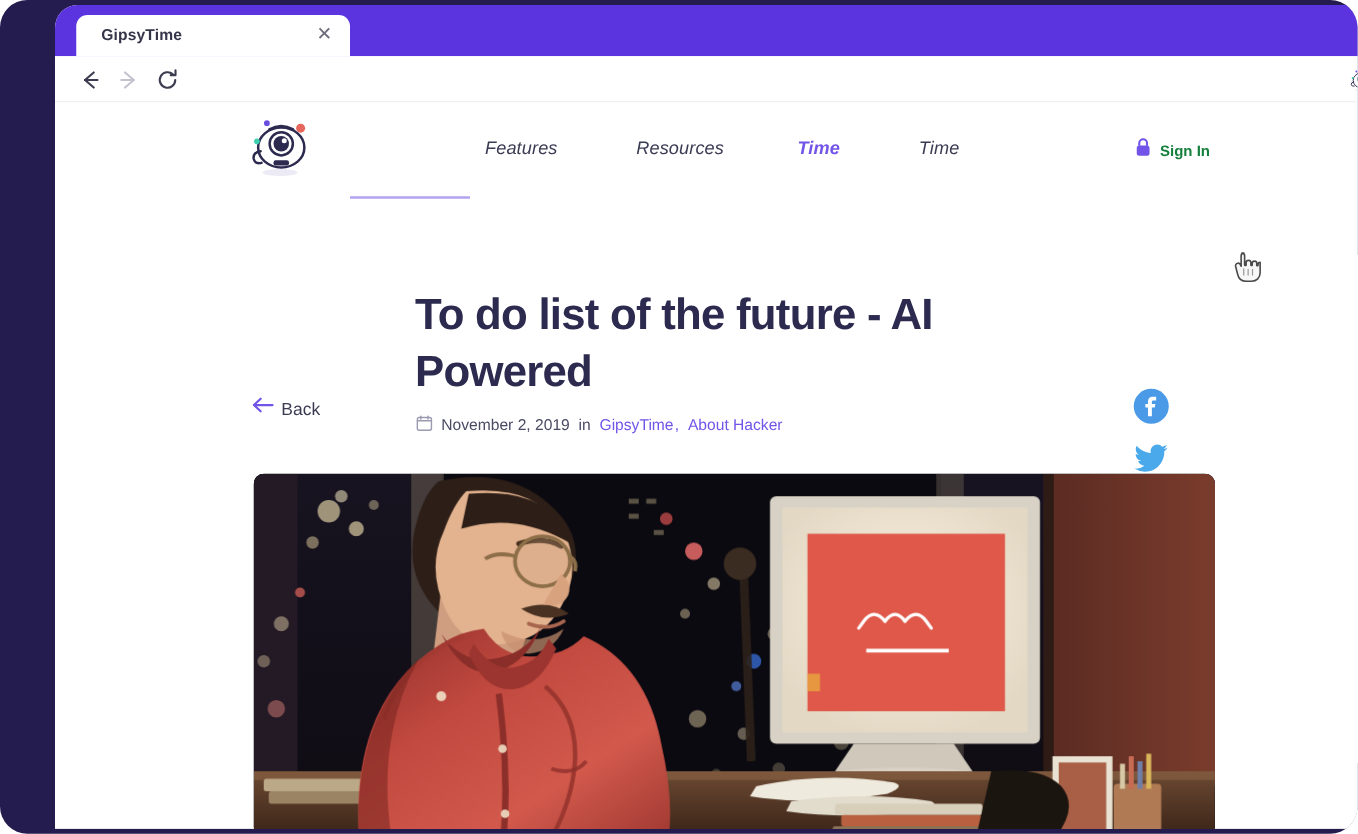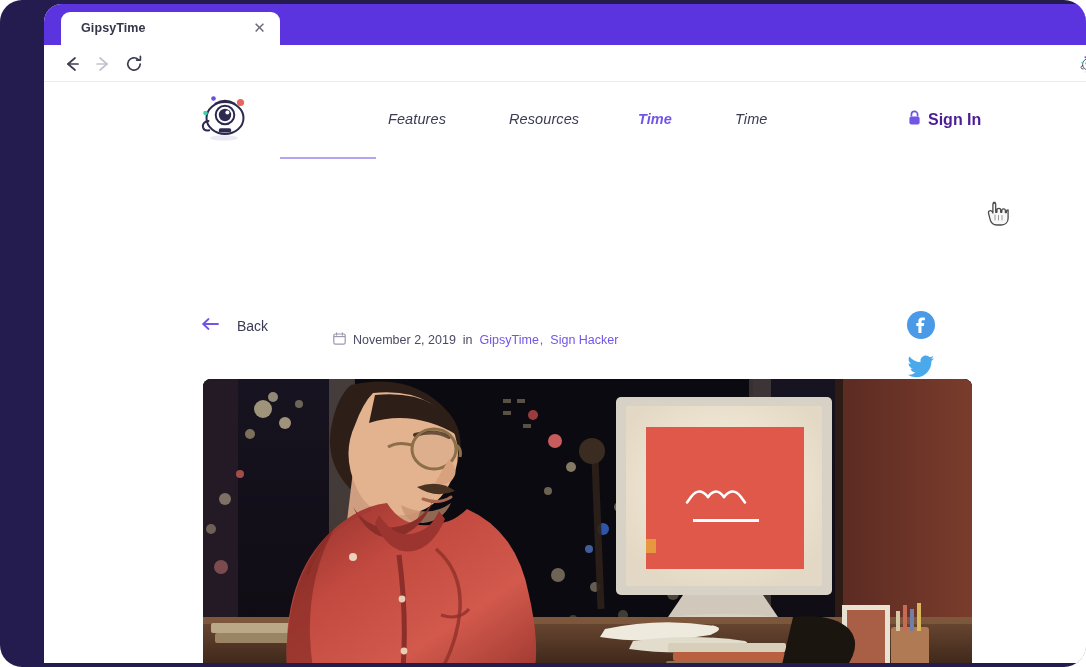--- a/index.html
+++ b/index.html
@@ -156,32 +156,32 @@
   }
   #signin {
     position: absolute;
     left: 864px; top: 28px;
     display: flex;
     align-items: center;
     gap: 7px;
     cursor: pointer;
   }
   #signin-label {
-    font-size: 16px;
+    font-size: 12px;
     font-weight: 600;
-    color: #4c1d95;
+    color: #15803d;
   }
 
   
   #back-btn {
     position: absolute;
     left: 157px; top: 234px;
     display: flex;
     align-items: center;
-    gap: 16px;
+    gap: 4px;
     cursor: pointer;
   }
   #back-label {
     font-size: 14px;
     font-weight: 500;
     color: #3b3b54;
   }
   #article-title {
     position: absolute;
     left: 288px; top: 147px;
@@ -323,34 +323,35 @@
       <div id="back-btn">
         <span>
           <svg width="20" height="16" viewBox="0 0 20 16">
             <path d="M7.5 3 L2.2 8 L7.5 13" fill="none" stroke="#7255e8" stroke-width="1.8" stroke-linecap="round" stroke-linejoin="round"></path>
             <path d="M2.4 8 H17" stroke="#7255e8" stroke-width="1.8" stroke-linecap="round"></path>
           </svg>
         </span>
         <span id="back-label">Back</span>
       </div>
 
+      <h1 id="article-title">To do list of the future - AI Powered</h1>
 
       <div id="meta">
         <span>
           <svg width="13" height="13" viewBox="0 0 13 13">
             <rect x="0.8" y="2" width="11.4" height="10.2" rx="1.6" fill="none" stroke="#9a9ab0" stroke-width="1.2"></rect>
             <path d="M0.8 4.6 H12.2" stroke="#9a9ab0" stroke-width="1.2"></path>
             <path d="M3.6 0.9 V3.1 M9.4 0.9 V3.1" stroke="#9a9ab0" stroke-width="1.2" stroke-linecap="round"></path>
           </svg>
         </span>
         <span>November 2, 2019</span>
         <span>in</span>
         <span class="meta-link">GipsyTime</span>
           <span style="margin-left:-6px;color:#7255e8;">,</span>
-        <span class="meta-link">Sign Hacker</span>
+        <span class="meta-link">About Hacker</span>
       </div>
 
       <div id="social">
         <span class="soc">
           <svg width="30" height="30" viewBox="0 0 30 30">
             <circle cx="15" cy="15" r="14" fill="#4a9ae8"></circle>
             <path d="M16.9 10.3h2.0V7.4h-2.9c-2.2 0-3.6 1.4-3.6 3.6v2.1h-2.1v2.9h2.1v7.0h3.1v-7.0h2.3l0.5-2.9h-2.8v-1.6c0-0.8 0.4-1.2 1.4-1.2z" fill="#ffffff"></path>
           </svg>
         </span>
         <span class="soc">

